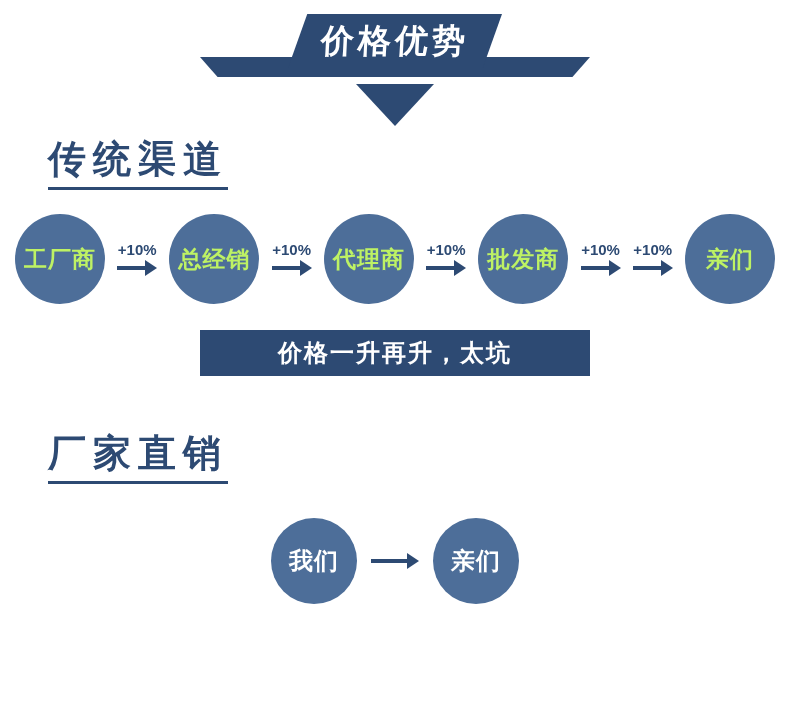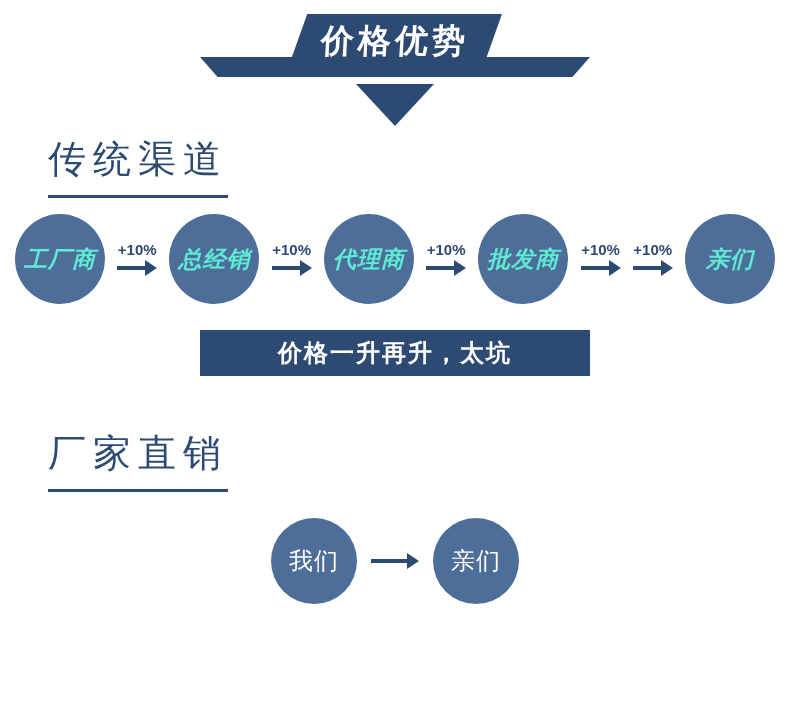--- a/index.html
+++ b/index.html
@@ -52,49 +52,48 @@
     border-right: 39px solid transparent;
     border-top: 42px solid var(--dark);
   }
 
   
   .section-heading {
     position: absolute;
     left: 48px;
     color: var(--dark);
     font-size: 38px;
-    font-weight: 400;
+    font-weight: 700;
     letter-spacing: 7px;
-    padding-bottom: 10px;
+    padding-bottom: 2px;
     border-bottom: 3px solid var(--dark);
     display: inline-block;
   }
   .heading-traditional { top: 134px; }
   .heading-ours { top: 428px; }
 
   
   .flow-row {
     position: absolute;
     left: 0; right: 0; top: 214px;
     display: flex;
     align-items: center;
     justify-content: space-between;
     padding: 0 15px;
   }
   .circle {
     flex: 0 0 auto;
     width: 90px; height: 90px;
     border-radius: 50%;
     background: var(--circle);
-    color: #5eead4;
+    color: #bef264;
     font-size: 23px;
     font-weight: bold;
     display: flex; align-items: center; justify-content: center;
     letter-spacing: 1px;
-    font-style: italic;
   }
   .arrow-group {
     display: flex;
     flex-direction: column;
     align-items: center;
     gap: 1px;
   }
   .pct {
     color: var(--dark);
     font-size: 15px;
@@ -129,21 +128,21 @@
     align-items: center;
     justify-content: center;
     gap: 14px;
   }
   .circle-sm {
     width: 86px; height: 86px;
     border-radius: 50%;
     background: var(--circle);
     color: #fff;
     font-size: 24px;
-    font-weight: normal;
+    font-weight: bold;
     display: flex; align-items: center; justify-content: center;
     letter-spacing: 1px;
   }
   .arrow-wide { width: 48px; }
   .arrow-wide::before { width: 36px; }
 
   
   .caption-bar {
     position: absolute;
     left: 200px;

